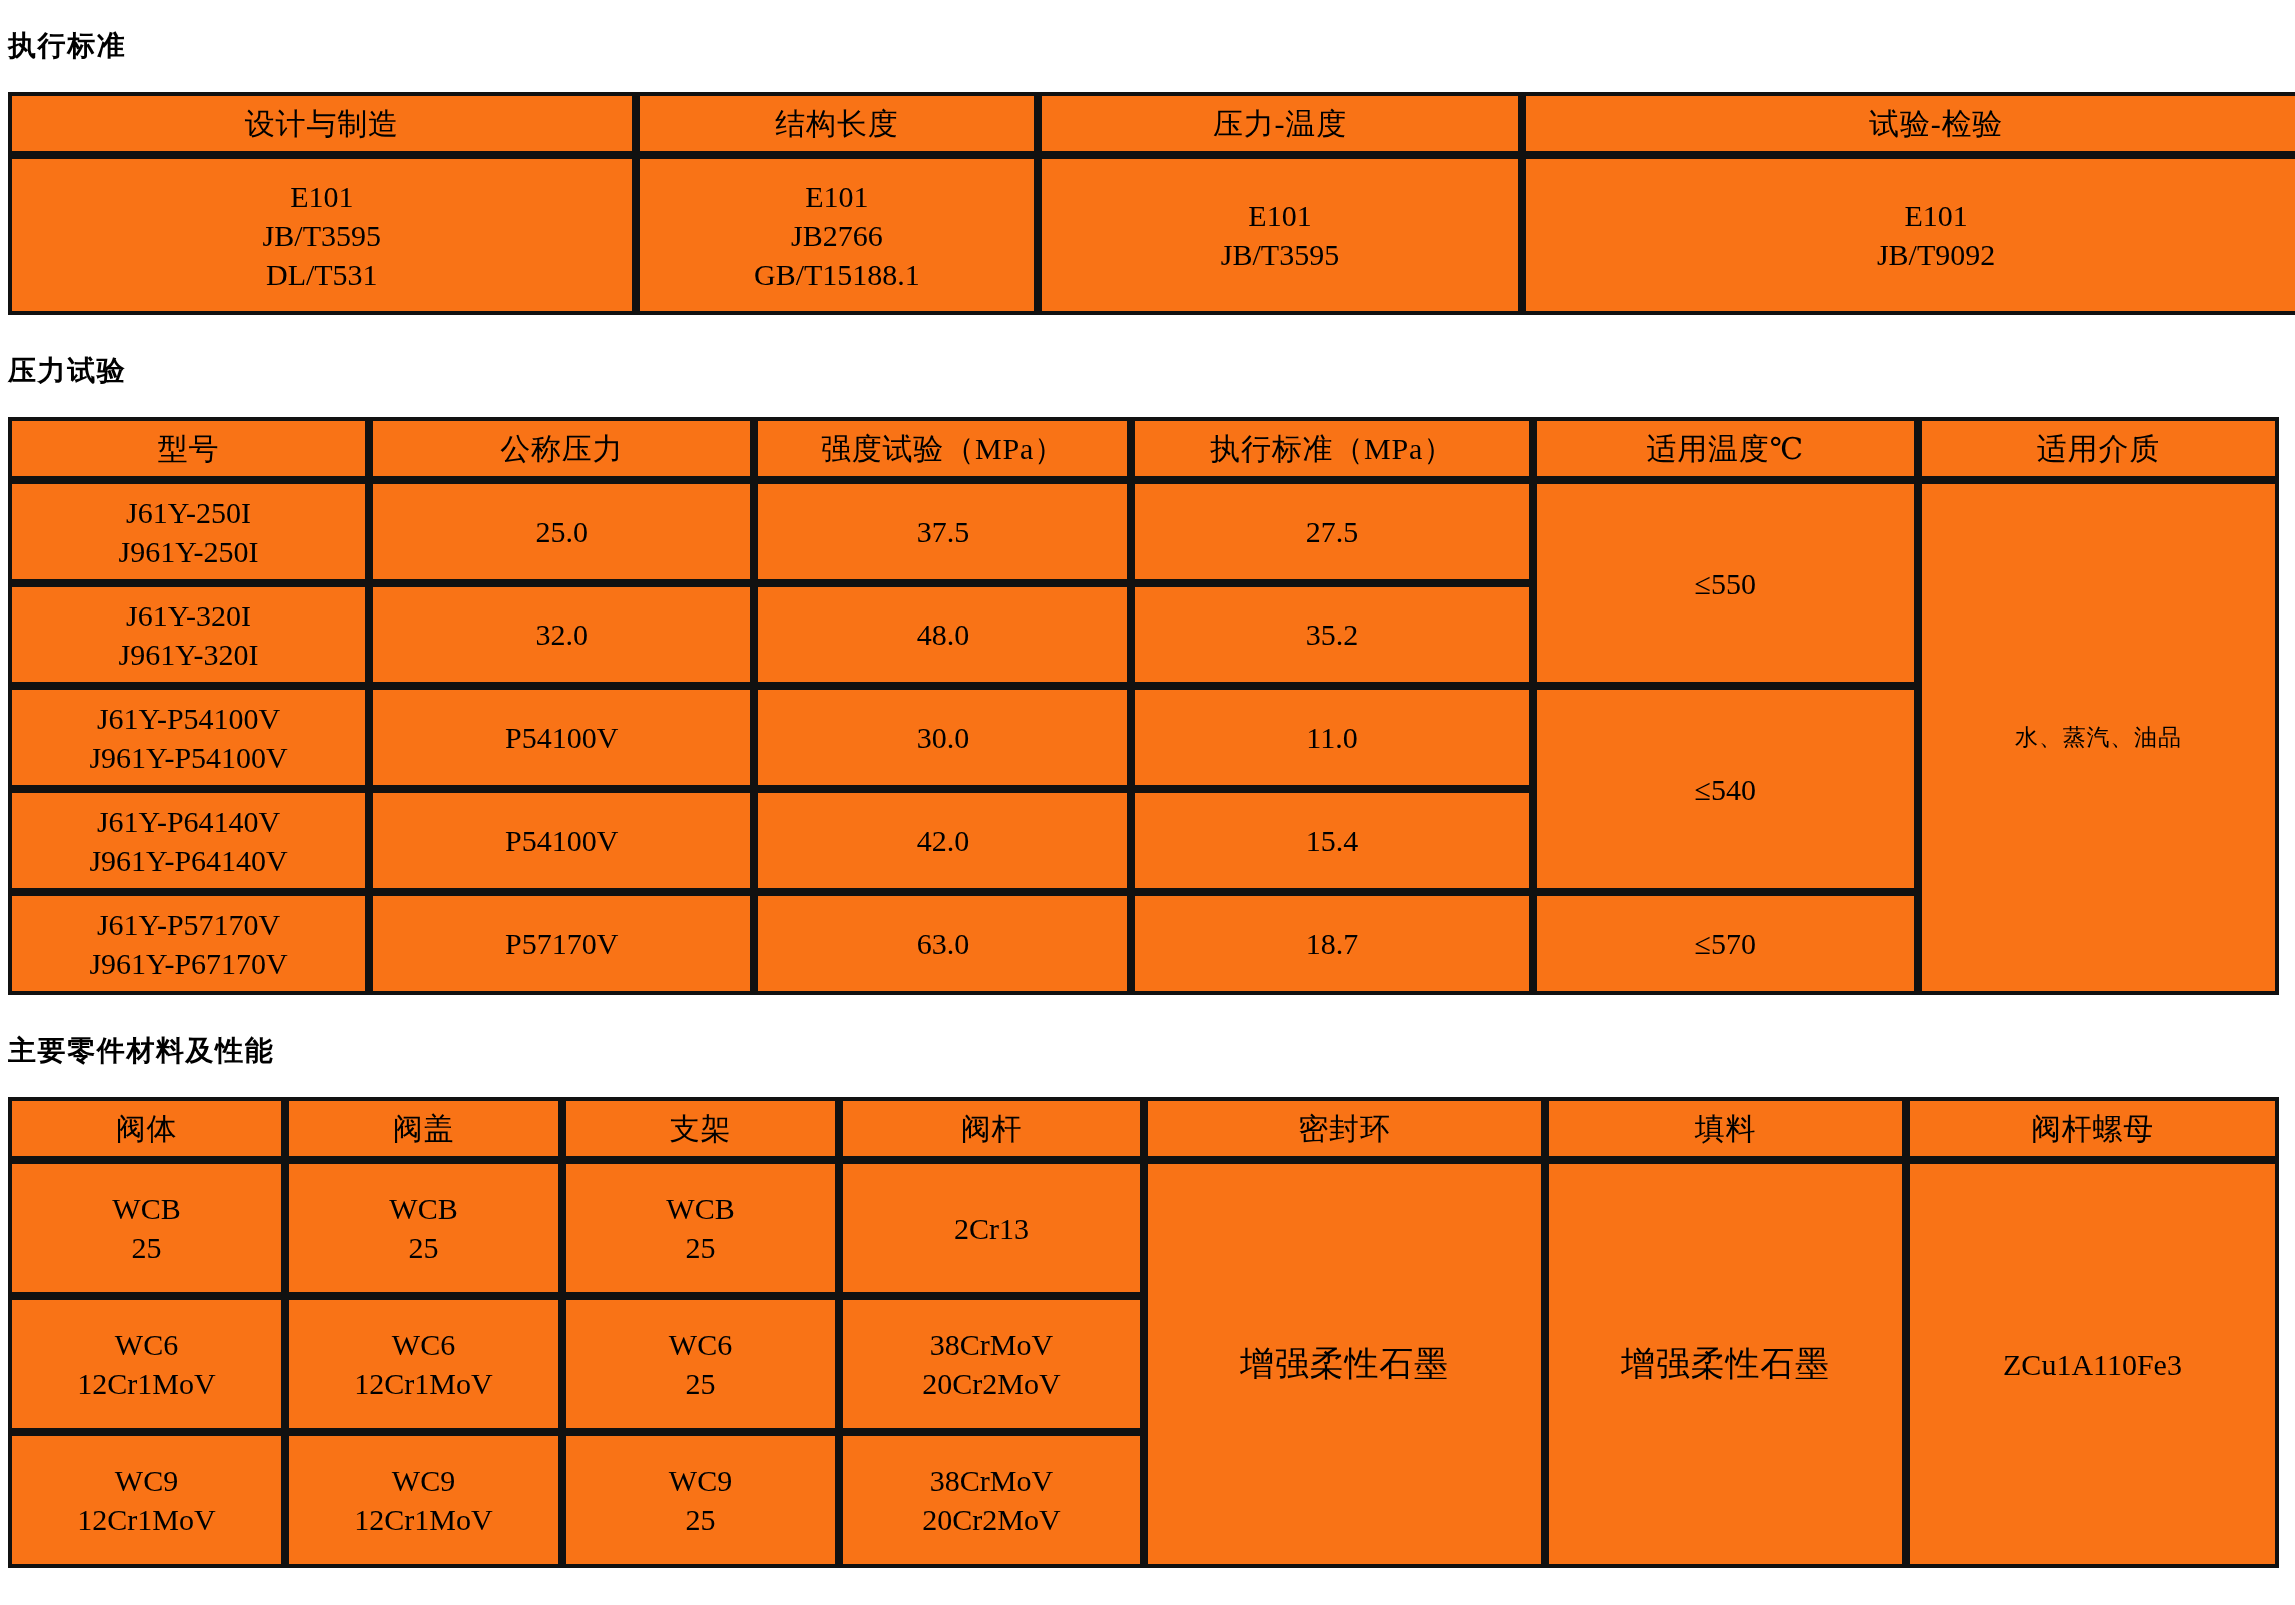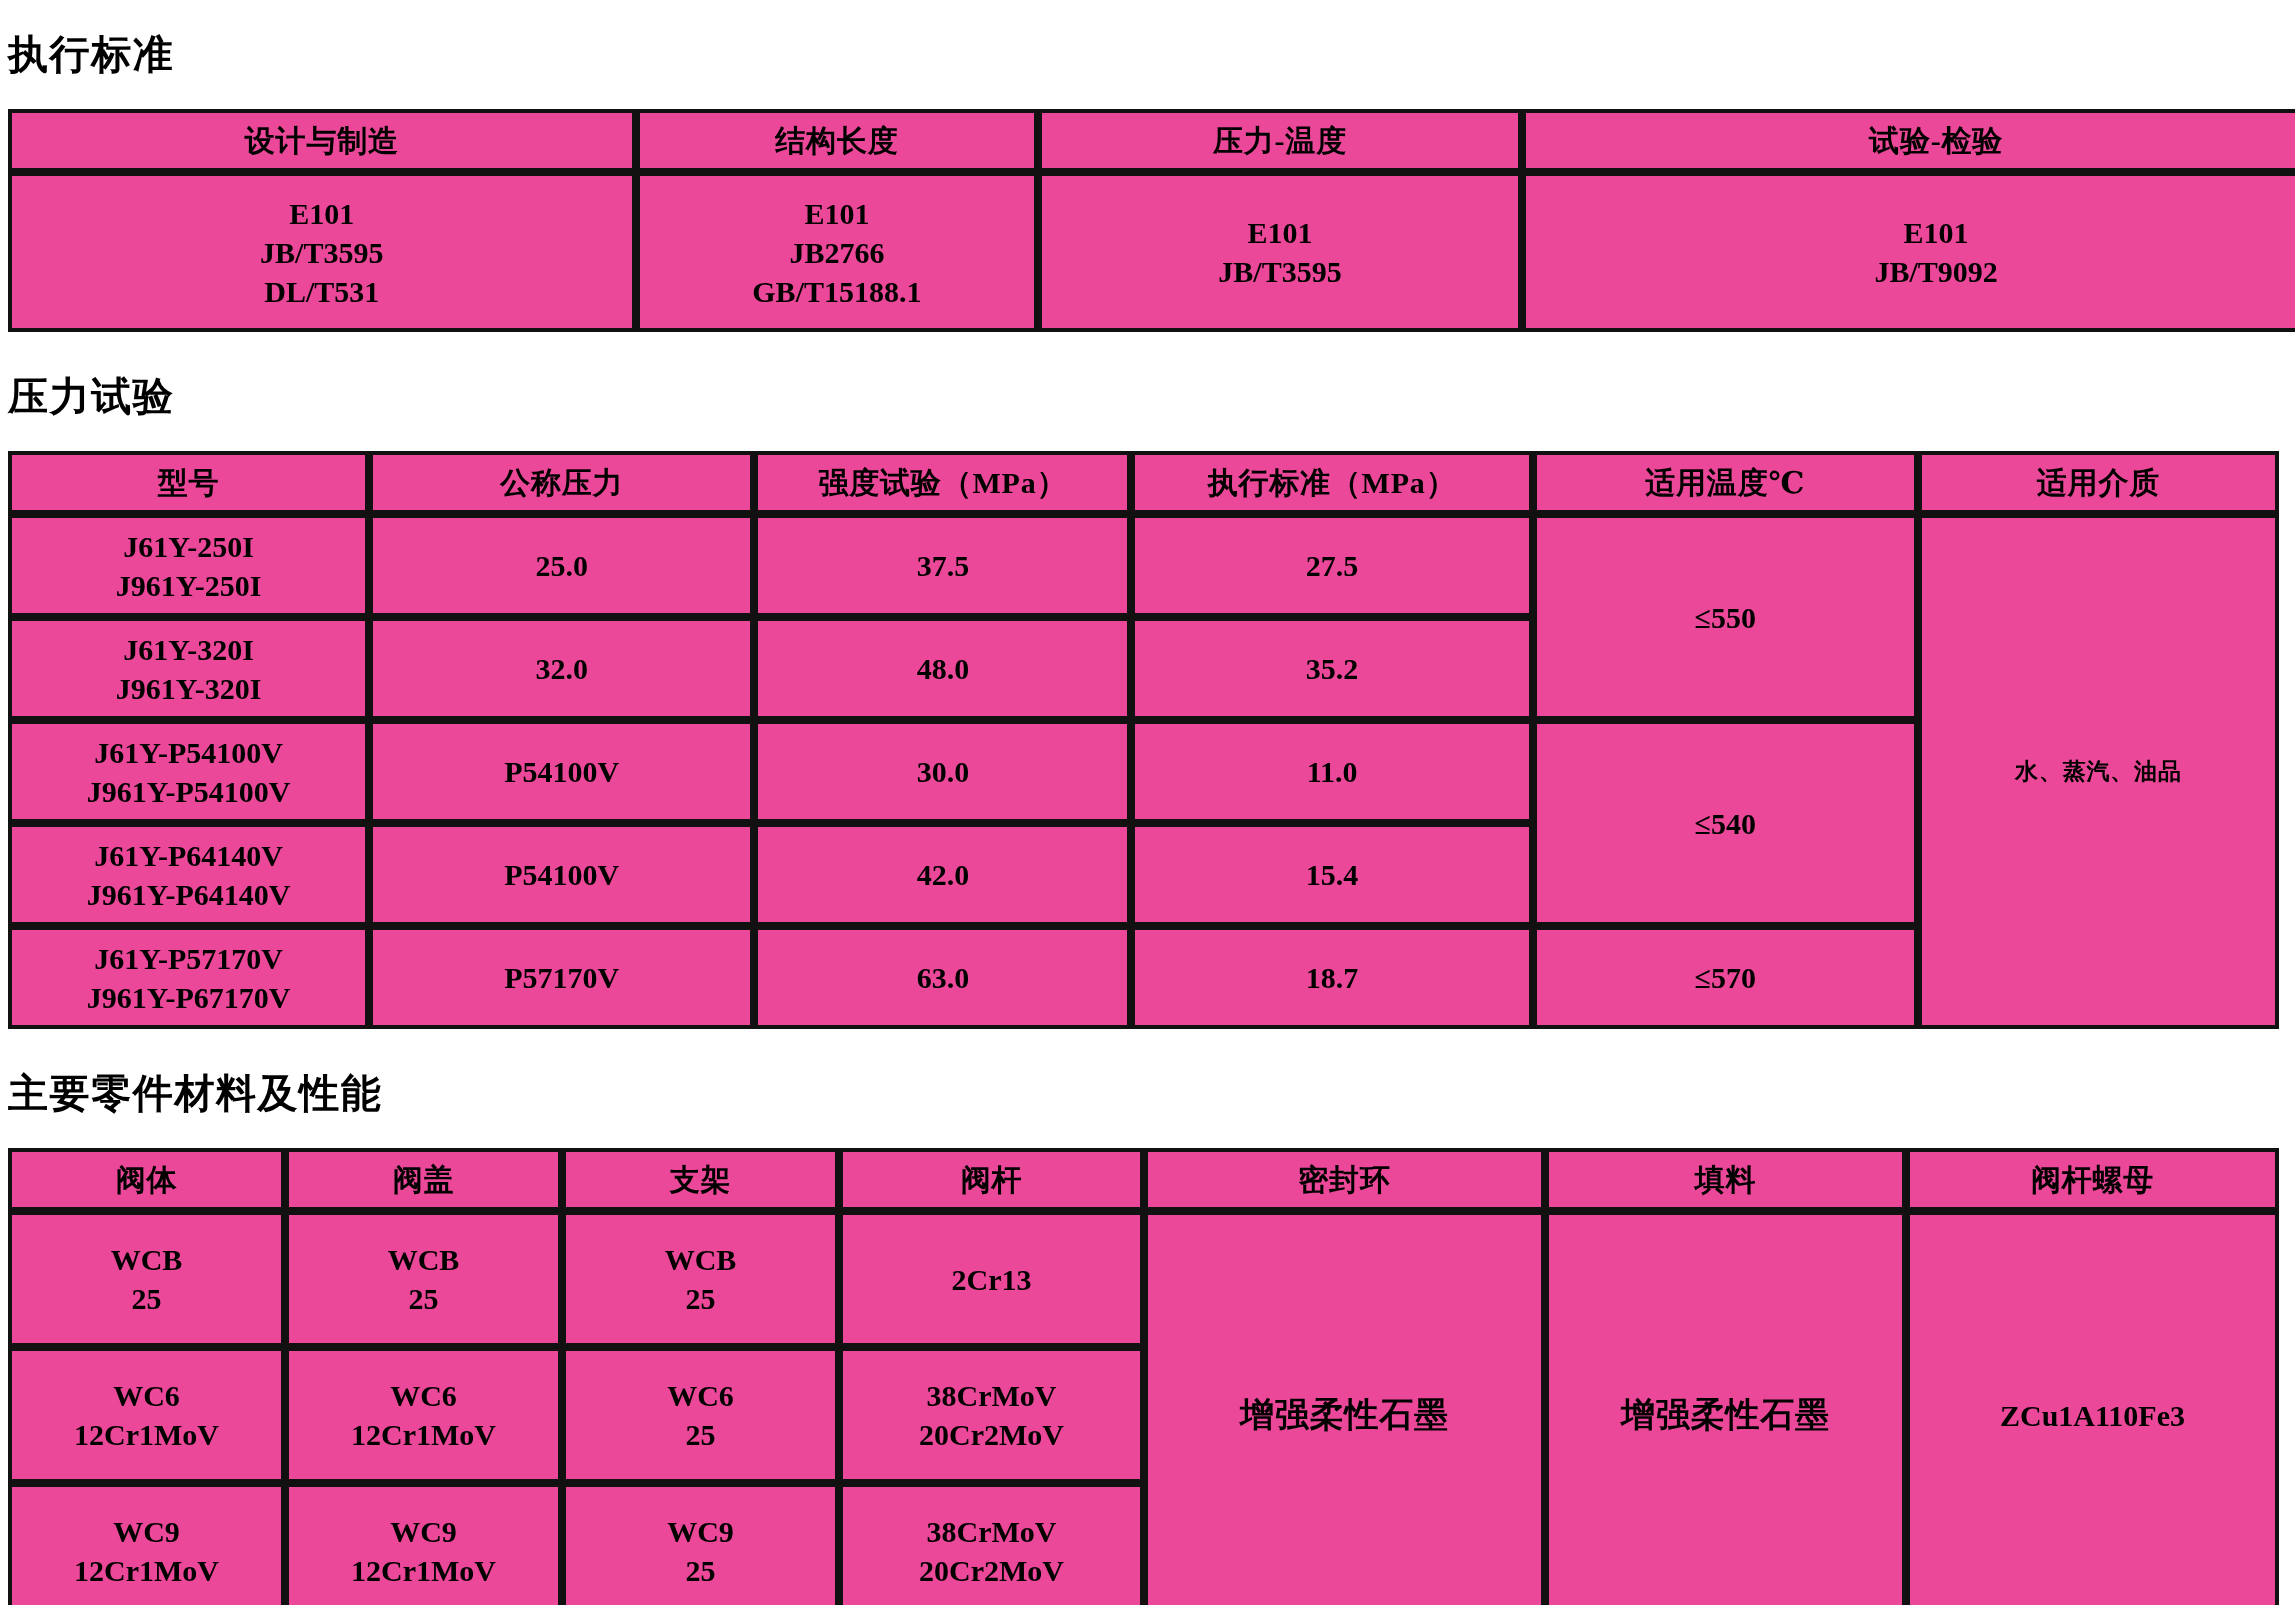--- a/index.html
+++ b/index.html
@@ -17,43 +17,43 @@
   .page {
     position: relative;
     width: 2295px;
     height: 1605px;
     padding: 0;
     box-sizing: border-box;
   }
   .section-title {
     font-family: "Liberation Sans", "DejaVu Sans", sans-serif;
     font-weight: bold;
-    font-size: 40px;
+    font-size: 28px;
     letter-spacing: 1.6px;
     color: #000;
     margin: 0 0 0 8px;
   }
   .tbl {
     border-collapse: separate;
     border-spacing: 0;
     table-layout: fixed;
     width: 2271px;
     margin-left: 8px;
     background: #fff;
   }
   .tbl td, .tbl th {
     border: 4px solid #111;
     text-align: center;
     vertical-align: middle;
     font-size: 30px;
     line-height: 1.30;
     padding: 8px 4.8px;
     font-family: "Liberation Serif", "DejaVu Serif", serif;
-    font-weight: bold;
-    background: #ec4899;
+    font-weight: normal;
+    background: #f97316;
   }
   .cn {
     font-family: "Liberation Sans", "DejaVu Sans", sans-serif;
     font-weight: bold;
     letter-spacing: 0.8px;
   }
   .stack > div { white-space: nowrap; }
   .spacer-sm { height: 27px; }
   .spacer-md { height: 37px; }
 

